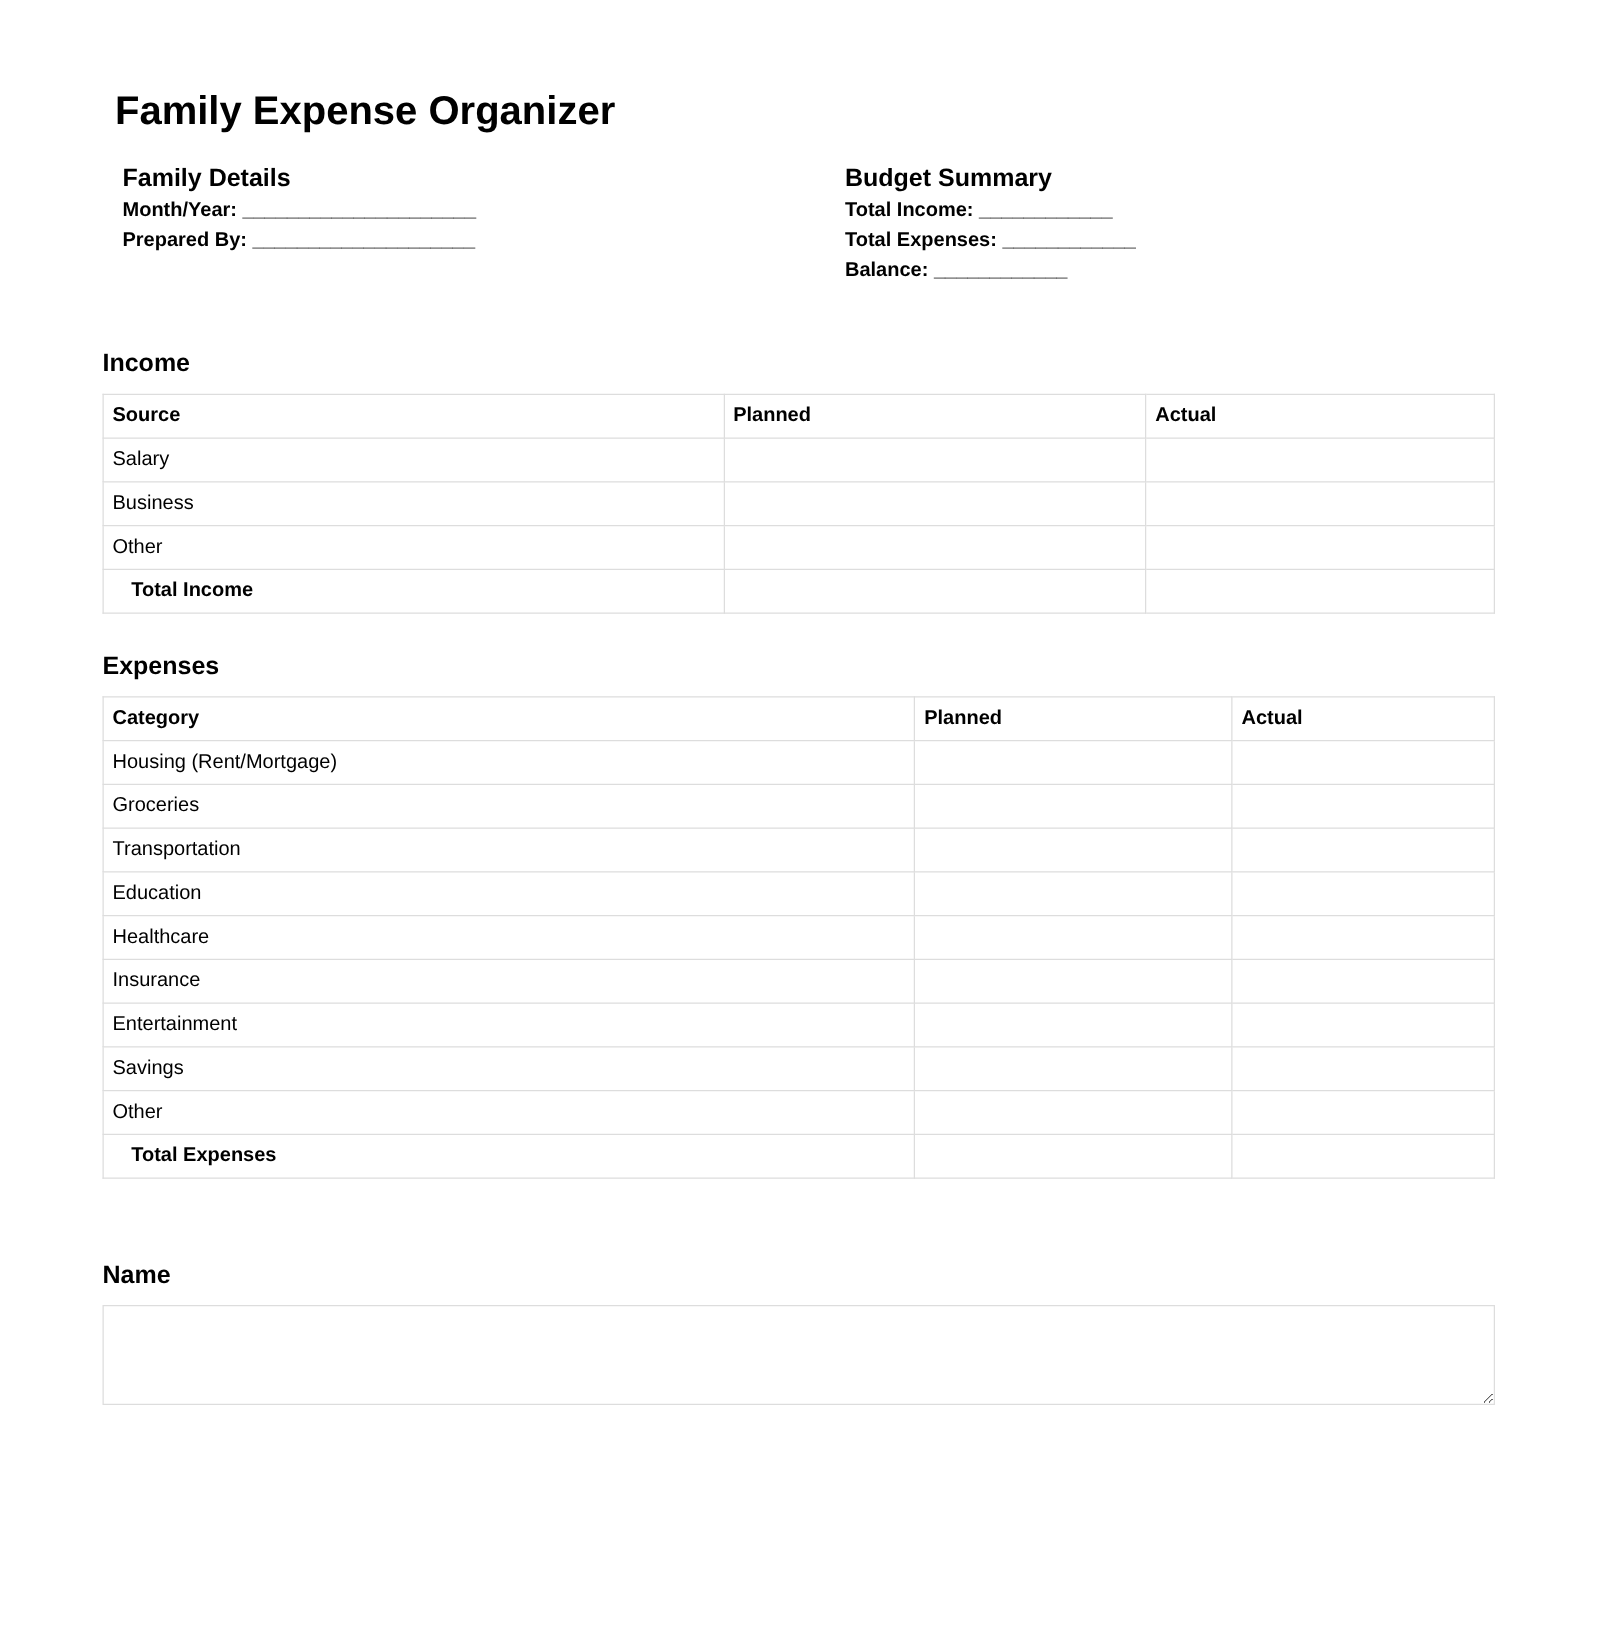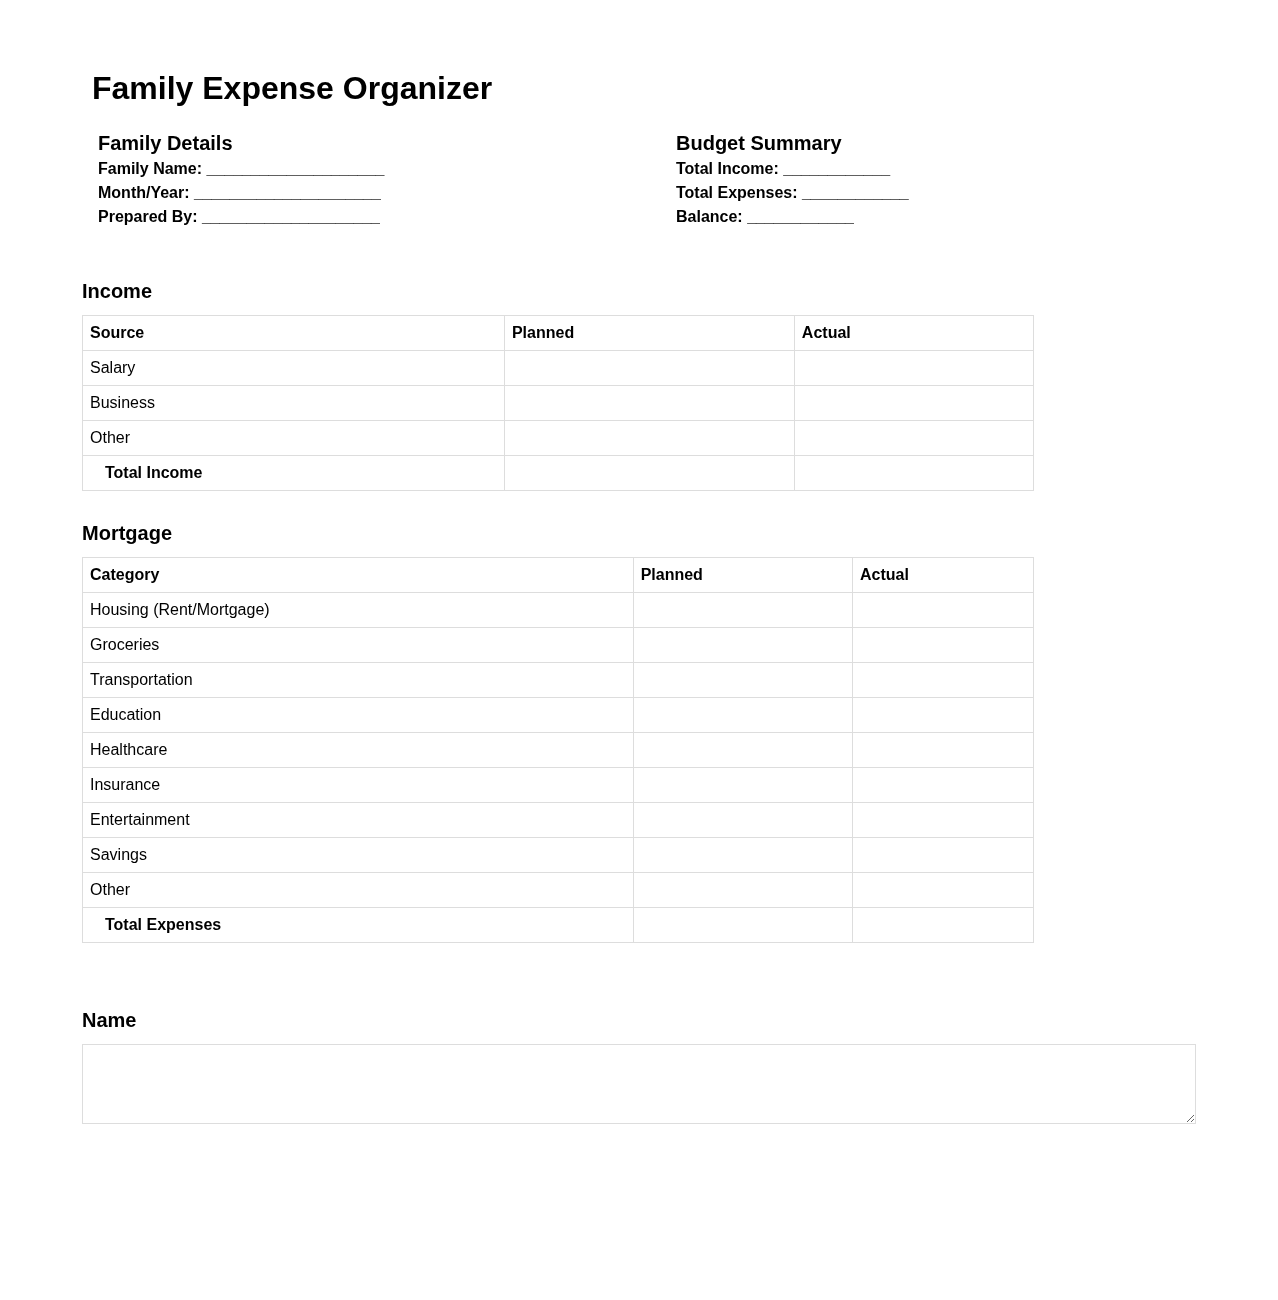--- a/index.html
+++ b/index.html
@@ -19,21 +19,21 @@
       margin: 0; font-size: 20px; font-weight: bold; line-height: 24px; white-space: nowrap;
     }
     .field-line {
       font-size: 16px; font-weight: bold; line-height: 24px; white-space: nowrap;
     }
     .panel h2 { margin-bottom: 8px; }
     .panel .fields { margin-top: -6px; }
     .field-line .blank { font-weight: bold; }
     .section-title { position: absolute; left: 0; }
     table {
-      position: absolute; left: 0; width: 952px;
+      position: absolute; left: 0; width: 1114px;
       border-collapse: collapse; font-size: 16px;
     }
     td, th {
       border: 1px solid #dddddd; height: 34px; padding: 0 0 0 7px;
       text-align: left; vertical-align: middle; line-height: 20px;
     }
     th { font-weight: bold; }
     td.bold { font-weight: bold; padding-left: 22px; }
     tr { height: 35px; }
     .notes {
@@ -44,24 +44,20 @@
   </style>
 </head>
 <body>
 
 <div class="page">
   <h1>Family Expense Organizer</h1>
 
   <div class="panel left">
     <h2>Family Details</h2>
     <div class="fields">
-      <div class="field-line">
-        <span>Family Name:</span>
-        <span class="blank">____________________</span>
-      </div>
       <div class="field-line">
         <span>Month/Year:</span>
         <span class="blank">_____________________</span>
       </div>
       <div class="field-line">
         <span>Prepared By:</span>
         <span class="blank">____________________</span>
       </div>
     </div>
   </div>
@@ -113,21 +109,21 @@
       <td></td>
     </tr>
     <tr>
       <td class="bold">Total Income</td>
       <td></td>
       <td></td>
     </tr>
   </tbody>
     </table>
 
-  <h2 class="section-title" style="top:521px;">Mortgage</h2>
+  <h2 class="section-title" style="top:521px;">Expenses</h2>
   <table style="top:557px;">
     <colgroup>
         <col style="width:650px">
         <col style="width:254px">
         <col style="width:210px">
       </colgroup>
     <tbody>
         <tr>
       <th>Category</th>
       <th>Planned</th>

